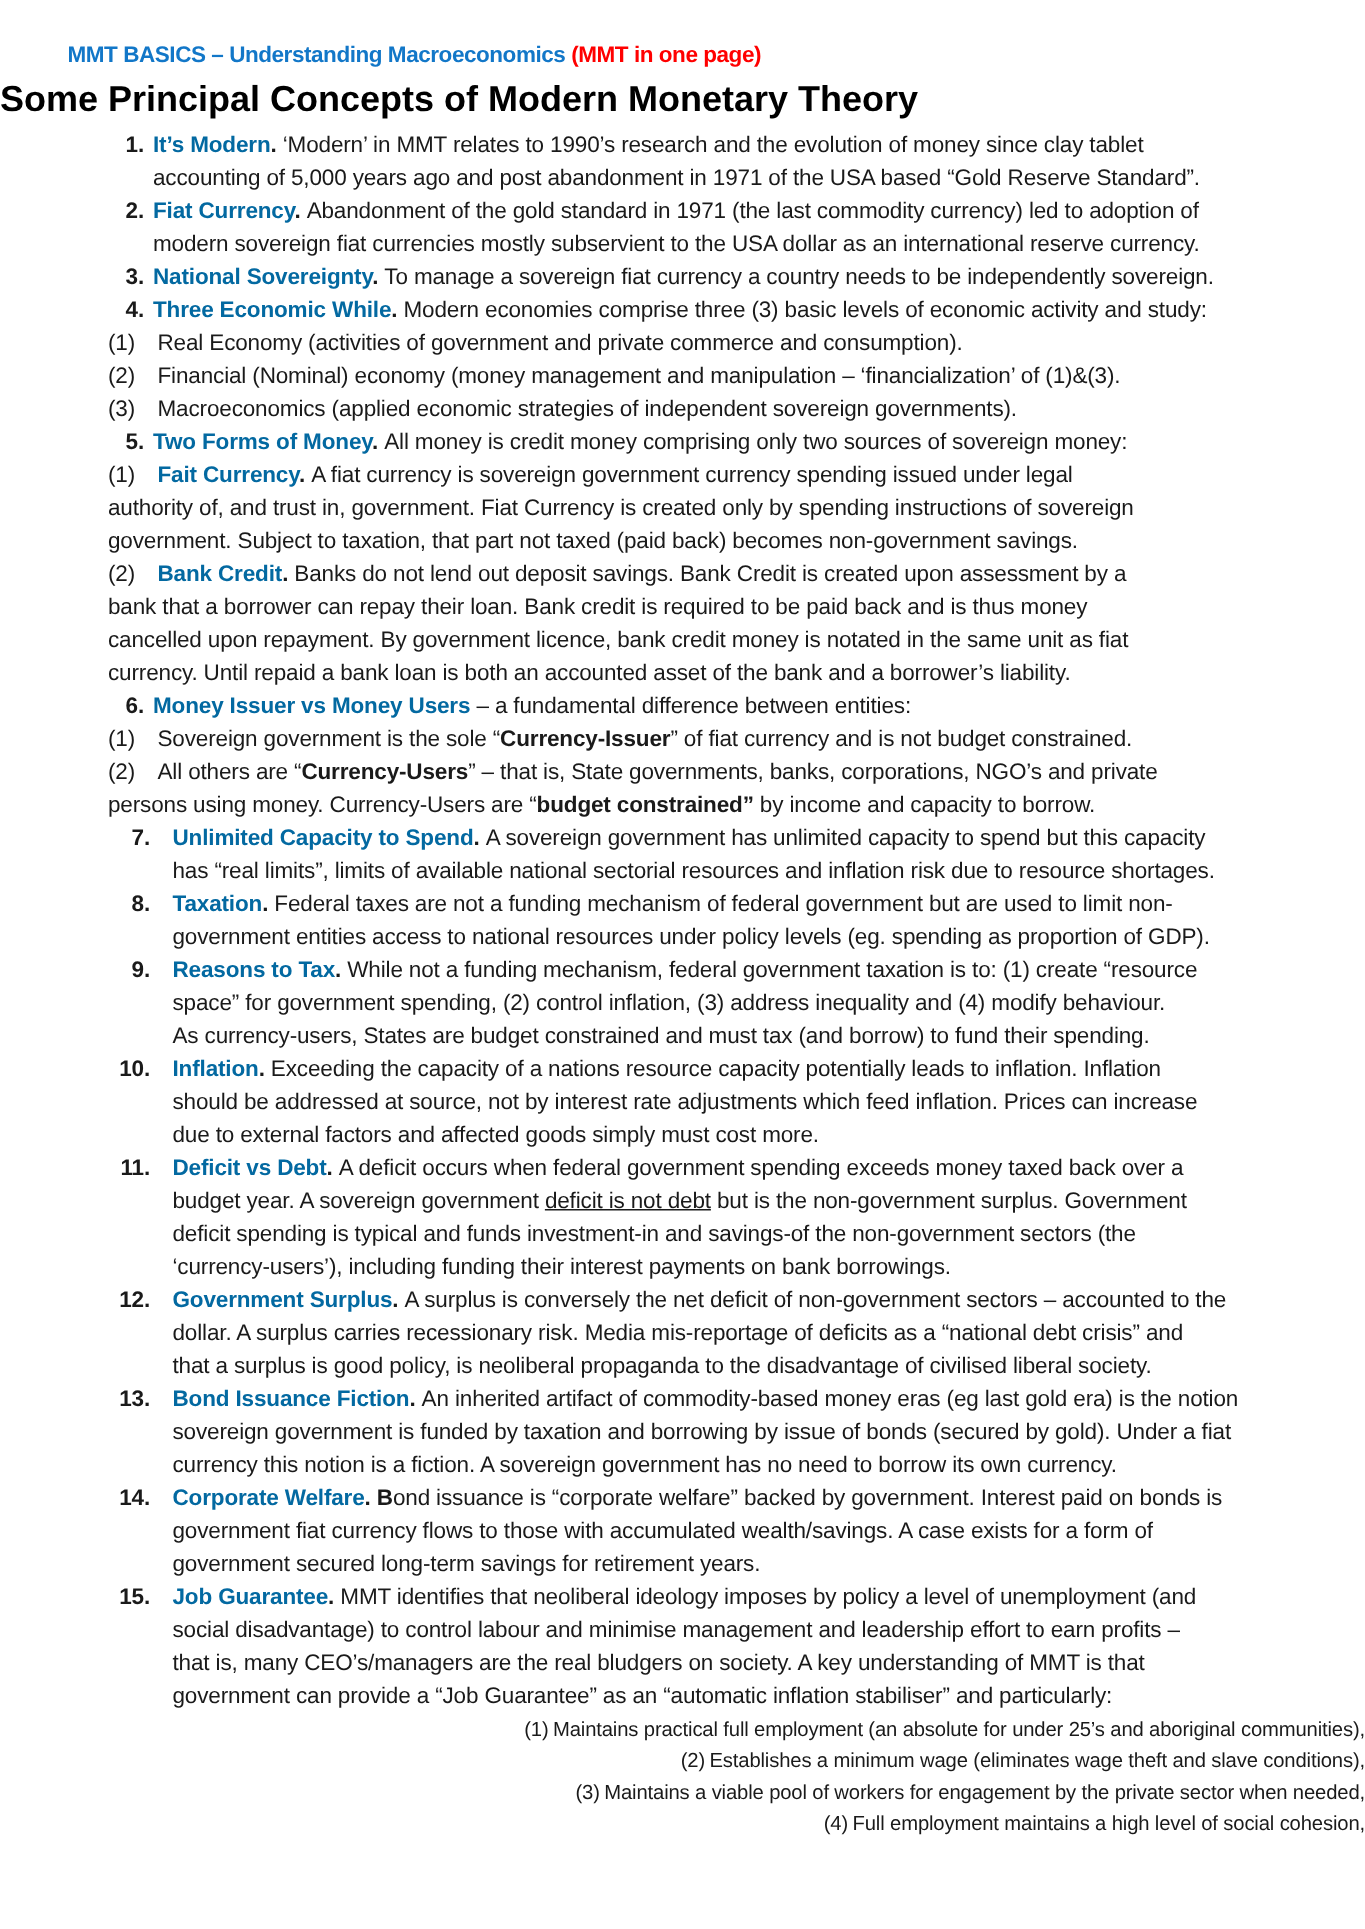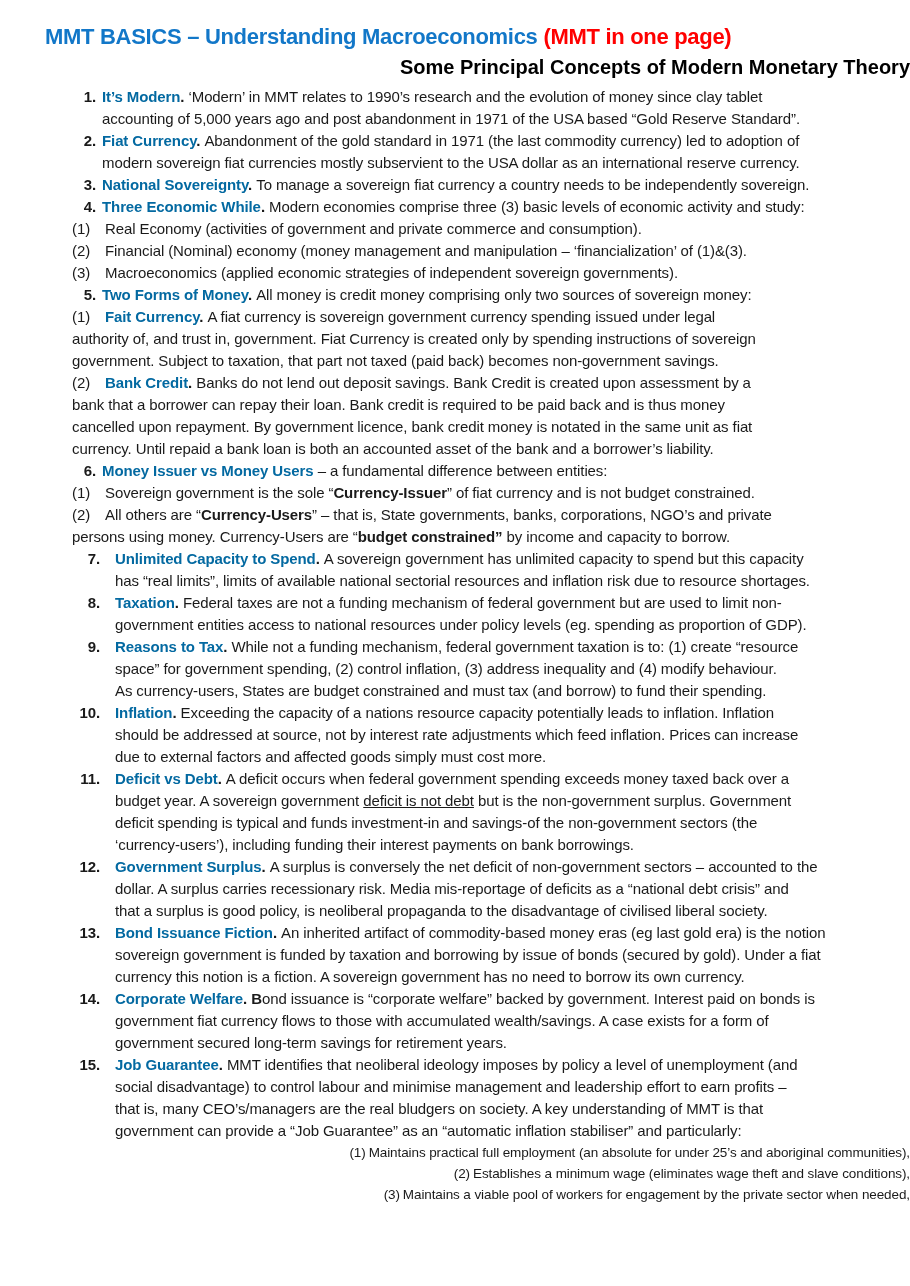--- a/index.html
+++ b/index.html
@@ -6,30 +6,30 @@
   body {
     width: 910px; height: 1286px;
     background: #ffffff;
     font-family: "Liberation Sans", sans-serif;
     color: #1a1a1a;
     overflow: hidden;
   }
   .page { padding-top: 22px; }
   .title {
     margin: 0 0 2px 45px;
-    font-size: 22px; font-weight: 700;
+    font-size: 15px; font-weight: 700;
     letter-spacing: -0.3px;
     line-height: 30px;
     color: #1277C8;
     white-space: nowrap;
   }
   .title .suffix { color: #FF0000; }
   .subtitle {
-    text-align: right;
-    font-size: 20px; font-weight: 700;
+    text-align: left;
+    font-size: 24px; font-weight: 700;
     line-height: 26px;
     color: #000000;
     margin-bottom: 6px;
   }
   .list { font-size: 15px; line-height: 22px; letter-spacing: -0.1px; }
   .item { position: relative; }
   .lvl1 > .marker {
     position: absolute; left: 0; top: 0;
     text-align: right; font-weight: 700;
   }
@@ -70,14 +70,15 @@
       <div class="item lvl1 grp-b"><span class="marker">9.</span><span class="txt"><span class="r-rb">Reasons to Tax</span><span class="r-b">. </span><span class="r-n">While not a funding mechanism, federal government taxation is to: (1) create “resource</span><br><span class="r-n">space” for government spending, (2) control inflation, (3) address inequality and (4) modify behaviour.</span><br><span class="r-n">As currency-users, States are budget constrained and must tax (and borrow) to fund their spending.</span></span></div>
       <div class="item lvl1 grp-b"><span class="marker">10.</span><span class="txt"><span class="r-rb">Inflation</span><span class="r-b">. </span><span class="r-n">Exceeding the capacity of a nations resource capacity potentially leads to inflation. Inflation</span><br><span class="r-n">should be addressed at source, not by interest rate adjustments which feed inflation. Prices can increase</span><br><span class="r-n">due to external factors and affected goods simply must cost more.</span></span></div>
       <div class="item lvl1 grp-b"><span class="marker">11.</span><span class="txt"><span class="r-rb">Deficit vs Debt</span><span class="r-b">. </span><span class="r-n">A deficit occurs when federal government spending exceeds money taxed back over a</span><br><span class="r-n">budget year. A sovereign government </span><span class="r-u">deficit is not debt</span><span class="r-n"> but is the non-government surplus. Government</span><br><span class="r-n">deficit spending is typical and funds investment-in and savings-of the non-government sectors (the</span><br><span class="r-n">‘currency-users’), including funding their interest payments on bank borrowings.</span></span></div>
       <div class="item lvl1 grp-b"><span class="marker">12.</span><span class="txt"><span class="r-rb">Government Surplus</span><span class="r-b">. </span><span class="r-n">A surplus is conversely the net deficit of non-government sectors – accounted to the</span><br><span class="r-n">dollar. A surplus carries recessionary risk. Media mis-reportage of deficits as a “national debt crisis” and</span><br><span class="r-n">that a surplus is good policy, is neoliberal propaganda to the disadvantage of civilised liberal society.</span></span></div>
       <div class="item lvl1 grp-b"><span class="marker">13.</span><span class="txt"><span class="r-rb">Bond Issuance Fiction</span><span class="r-b">. </span><span class="r-n">An inherited artifact of commodity-based money eras (eg last gold era) is the notion</span><br><span class="r-n">sovereign government is funded by taxation and borrowing by issue of bonds (secured by gold). Under a fiat</span><br><span class="r-n">currency this notion is a fiction. A sovereign government has no need to borrow its own currency.</span></span></div>
       <div class="item lvl1 grp-b"><span class="marker">14.</span><span class="txt"><span class="r-rb">Corporate Welfare</span><span class="r-b">. B</span><span class="r-n">ond issuance is “corporate welfare” backed by government. Interest paid on bonds is</span><br><span class="r-n">government fiat currency flows to those with accumulated wealth/savings. A case exists for a form of</span><br><span class="r-n">government secured long-term savings for retirement years.</span></span></div>
       <div class="item lvl1 grp-b"><span class="marker">15.</span><span class="txt"><span class="r-rb">Job Guarantee</span><span class="r-b">. </span><span class="r-n">MMT identifies that neoliberal ideology imposes by policy a level of unemployment (and</span><br><span class="r-n">social disadvantage) to control labour and minimise management and leadership effort to earn profits –</span><br><span class="r-n">that is, many CEO’s/managers are the real bludgers on society. A key understanding of MMT is that</span><br><span class="r-n">government can provide a “Job Guarantee” as an “automatic inflation stabiliser” and particularly:</span></span></div>
       <div class="item lvl3"><span class="marker">(1)</span><span class="txt"><span class="r-n">Maintains practical full employment (an absolute for under 25’s and aboriginal communities),</span></span></div>
       <div class="item lvl3"><span class="marker">(2)</span><span class="txt"><span class="r-n">Establishes a minimum wage (eliminates wage theft and slave conditions),</span></span></div>
       <div class="item lvl3"><span class="marker">(3)</span><span class="txt"><span class="r-n">Maintains a viable pool of workers for engagement by the private sector when needed,</span></span></div>
+      <div class="item lvl3"><span class="marker">(4)</span><span class="txt"><span class="r-n">Full employment maintains a high level of social cohesion,</span></span></div>
     </div>
 </div>
 
 </body></html>

